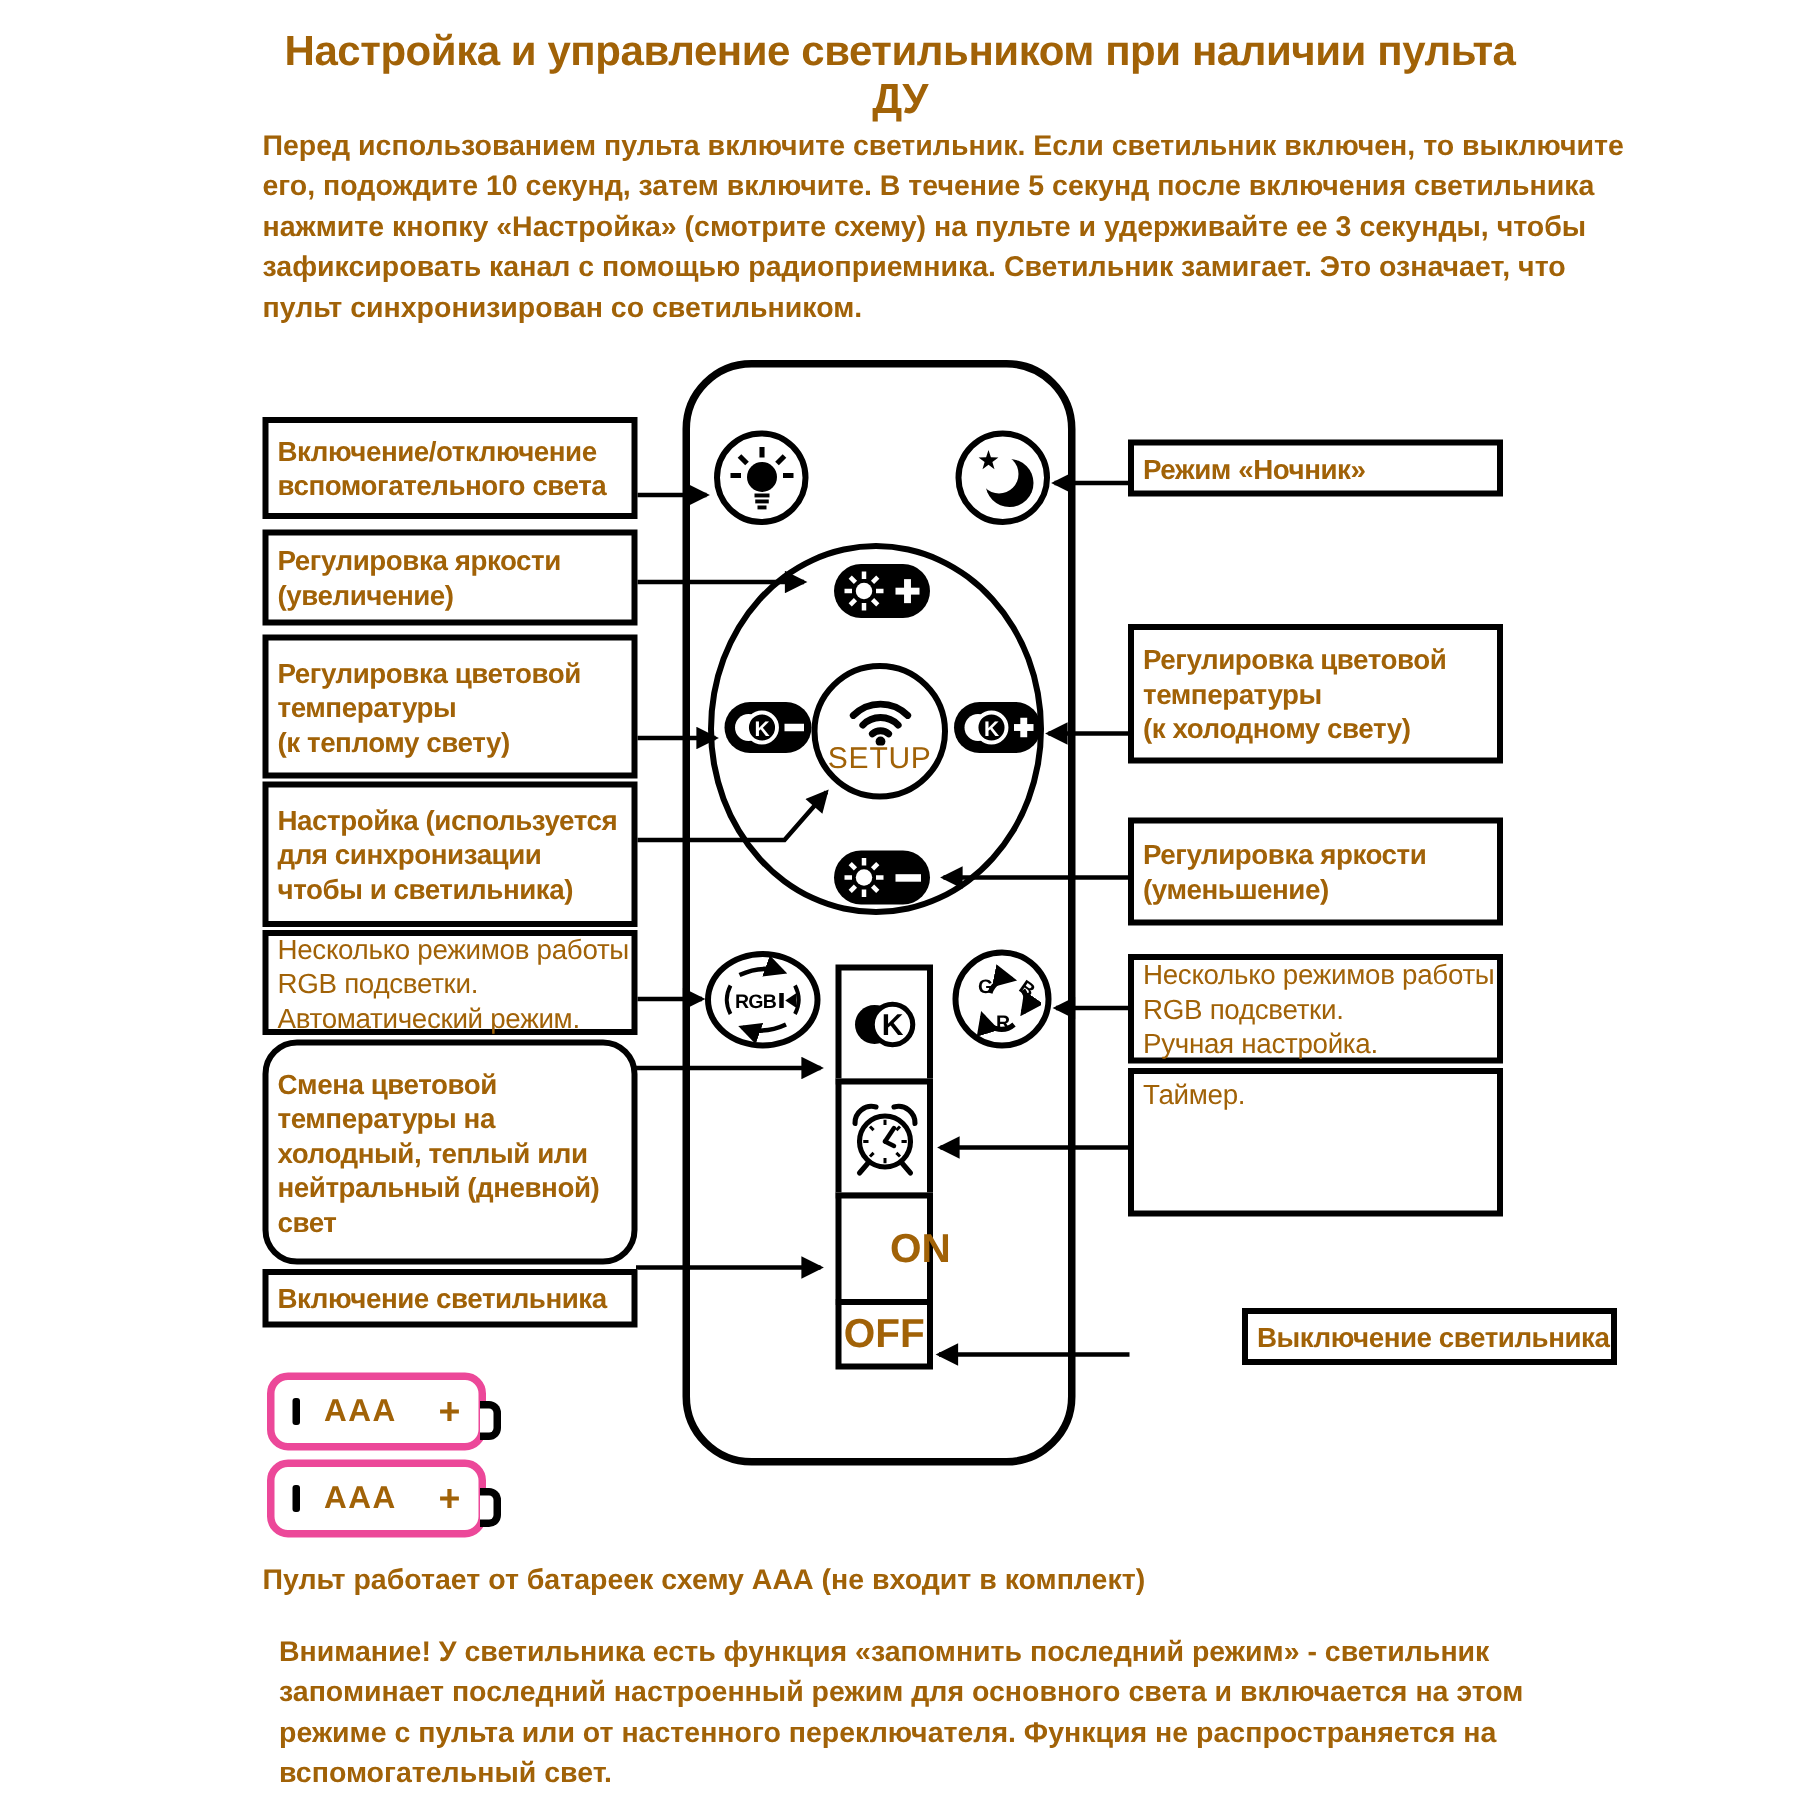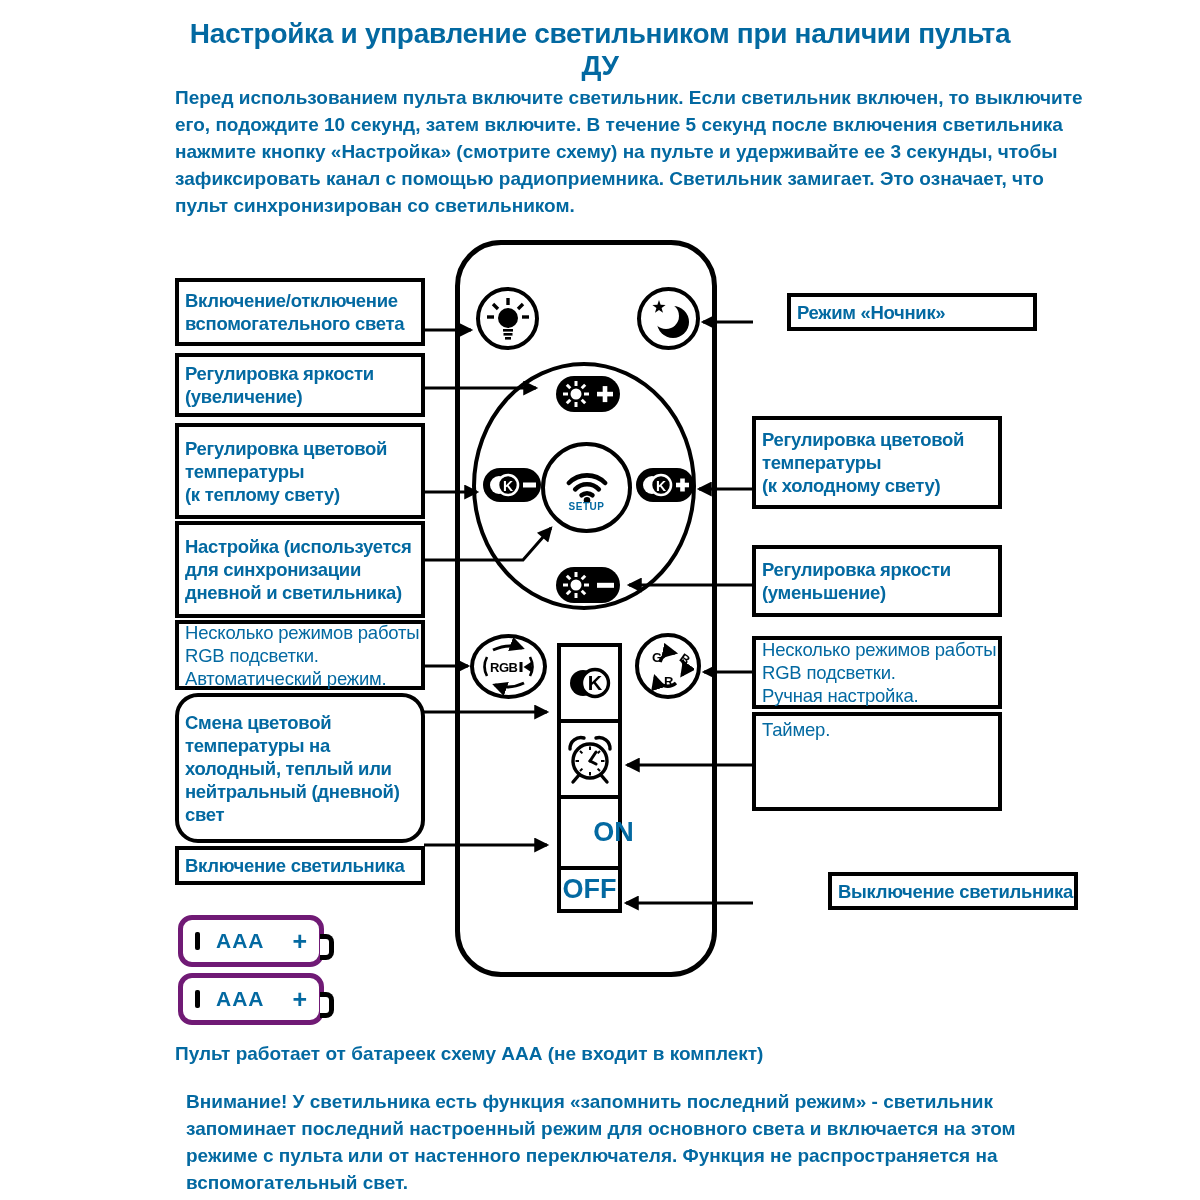--- a/index.html
+++ b/index.html
@@ -1,16 +1,16 @@
 <!DOCTYPE html>
 <html><head>
 <meta charset="utf-8">
 <style>
   html,body{margin:0;padding:0;background:#fff;}
-  .page{position:relative;width:1200px;height:1200px;background:#fff;color:#0369a1;
+  .page{position:relative;width:1200px;height:1200px;background:#fff;color:#a16207;
         font-family:"Liberation Sans",sans-serif;overflow:hidden;}
   .title{position:absolute;left:175px;top:18px;width:850px;text-align:center;
          font-size:28px;font-weight:bold;letter-spacing:-0.3px;margin:0;}
   .para{position:absolute;font-size:19px;font-weight:bold;line-height:27px;
         white-space:pre-line;margin:0;}
   .intro{left:175px;top:84px;width:1010px;}
   .note{left:175px;top:1040px;width:1010px;}
   .attention{left:186px;top:1088px;width:1010px;}
 
   .callout{position:absolute;box-sizing:border-box;width:250px;border:4px solid #000;
@@ -24,29 +24,29 @@
           box-sizing:border-box;border:5px solid #000;border-radius:46px;background:#fff;z-index:1;}
   .rbtn{position:absolute;box-sizing:border-box;background:#fff;border:4px solid #000;
         border-radius:50%;display:flex;align-items:center;justify-content:center;z-index:2;}
   .ring{position:absolute;box-sizing:border-box;border:4px solid #000;border-radius:50%;
         background:#fff;z-index:1;}
   .pill{position:absolute;background:#000;border-radius:18px;display:flex;
         align-items:center;justify-content:center;z-index:2;}
   .setup{position:absolute;box-sizing:border-box;border:4px solid #000;border-radius:50%;
          background:#fff;display:flex;flex-direction:column;align-items:center;
          justify-content:center;z-index:2;}
-  .setup-label{font-size:10px;font-weight:bold;letter-spacing:0.5px;margin-top:-2px;}
+  .setup-label{font-size:20px;font-weight:normal;letter-spacing:0.5px;margin-top:-2px;}
   .btn-col{position:absolute;left:557px;top:643px;width:65px;z-index:2;}
   .cell{box-sizing:border-box;width:65px;border:4px solid #000;background:#fff;
         display:flex;align-items:center;justify-content:center;margin-top:-4px;}
   .cell:first-child{margin-top:0;}
   .onoff{font-size:27px;font-weight:bold;letter-spacing:0;}
 
   .battery{position:absolute;left:178px;width:146px;height:52px;box-sizing:border-box;
-           border:5px solid #701a75;border-radius:14px;background:#fff;display:flex;
+           border:5px solid #ec4899;border-radius:14px;background:#fff;display:flex;
            align-items:center;padding:0 12px;}
   .battery::after{content:"";position:absolute;right:-15px;top:14px;width:9px;height:16px;
            border:5px solid #000;border-left:none;border-radius:0 8px 8px 0;background:#fff;}
   .bat-dash{width:5px;height:18px;background:#000;border-radius:2px;margin-right:16px;}
   .bat-label{font-size:21px;font-weight:bold;letter-spacing:1px;}
   .bat-plus{margin-left:auto;font-size:25px;font-weight:bold;}
 
   .arrows{position:absolute;left:0;top:0;z-index:2;pointer-events:none;}
 </style>
 </head>
@@ -260,32 +260,32 @@
 
   <div class="callout" style="left:175px;top:278px;height:68px;">Включение/отключение
 вспомогательного света</div>
   <div class="callout" style="left:175px;top:353px;height:64px;">Регулировка яркости
 (увеличение)</div>
   <div class="callout" style="left:175px;top:423px;height:96px;">Регулировка цветовой
 температуры
 (к теплому свету)</div>
   <div class="callout" style="left:175px;top:521px;height:97px;">Настройка (используется
 для синхронизации
-дневной и светильника)</div>
+чтобы и светильника)</div>
   <div class="callout rg" style="left:175px;top:620px;height:70px;">Несколько режимов работы
 RGB подсветки.
 Автоматический режим.</div>
   <div class="callout" style="left:175px;top:693px;height:150px;border-radius:23px;">Смена цветовой
 температуры на
 холодный, теплый или
 нейтральный (дневной)
 свет</div>
   <div class="callout" style="left:175px;top:846px;height:39px;">Включение светильника</div>
 
-  <div class="callout" style="left:752px;top:293px;height:38px;margin-left:35px;">Режим «Ночник»</div>
+  <div class="callout" style="left:752px;top:293px;height:38px;">Режим «Ночник»</div>
   <div class="callout" style="left:752px;top:416px;height:93px;">Регулировка цветовой
 температуры
 (к холодному свету)</div>
   <div class="callout" style="left:752px;top:545px;height:72px;">Регулировка яркости
 (уменьшение)</div>
   <div class="callout rg" style="left:752px;top:636px;height:73px;">Несколько режимов работы
 RGB подсветки.
 Ручная настройка.</div>
   <div class="callout rg top-align" style="left:752px;top:712px;height:99px;">Таймер.</div>
   <div class="callout" style="left:784px;top:872px;height:38px;margin-left:44px;">Выключение светильника</div>

